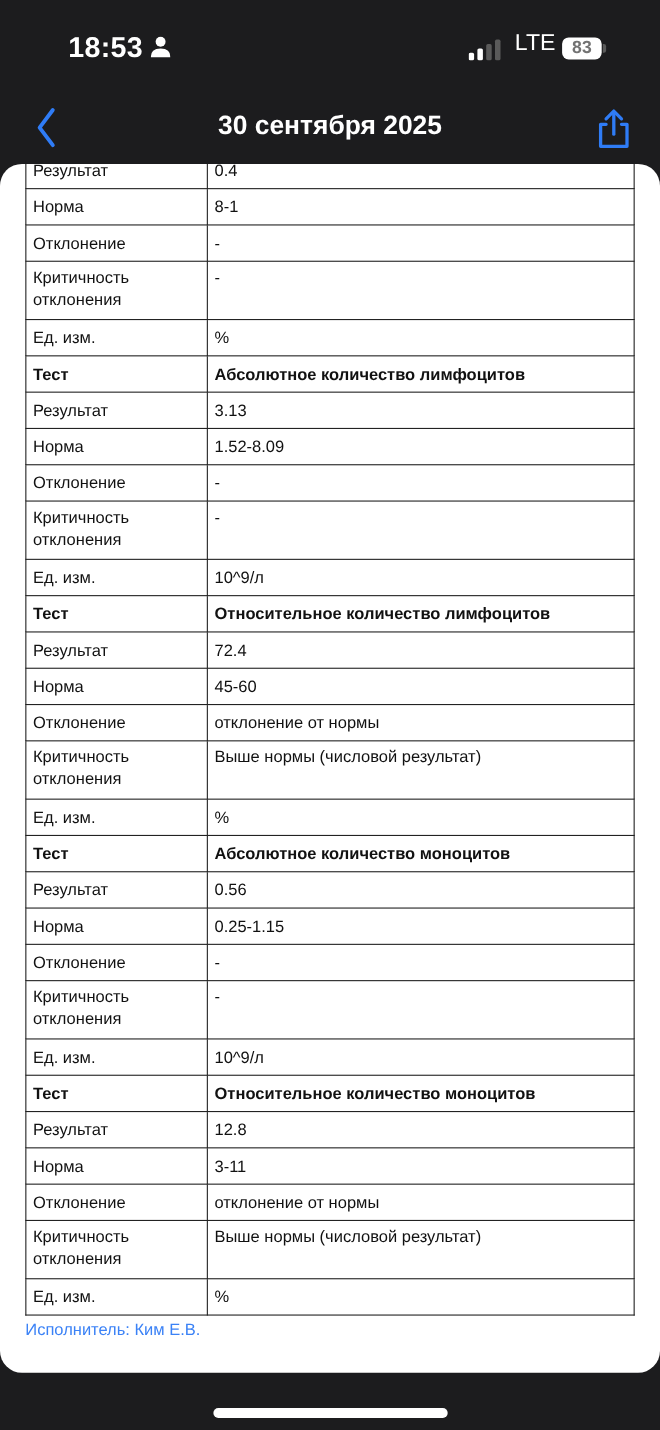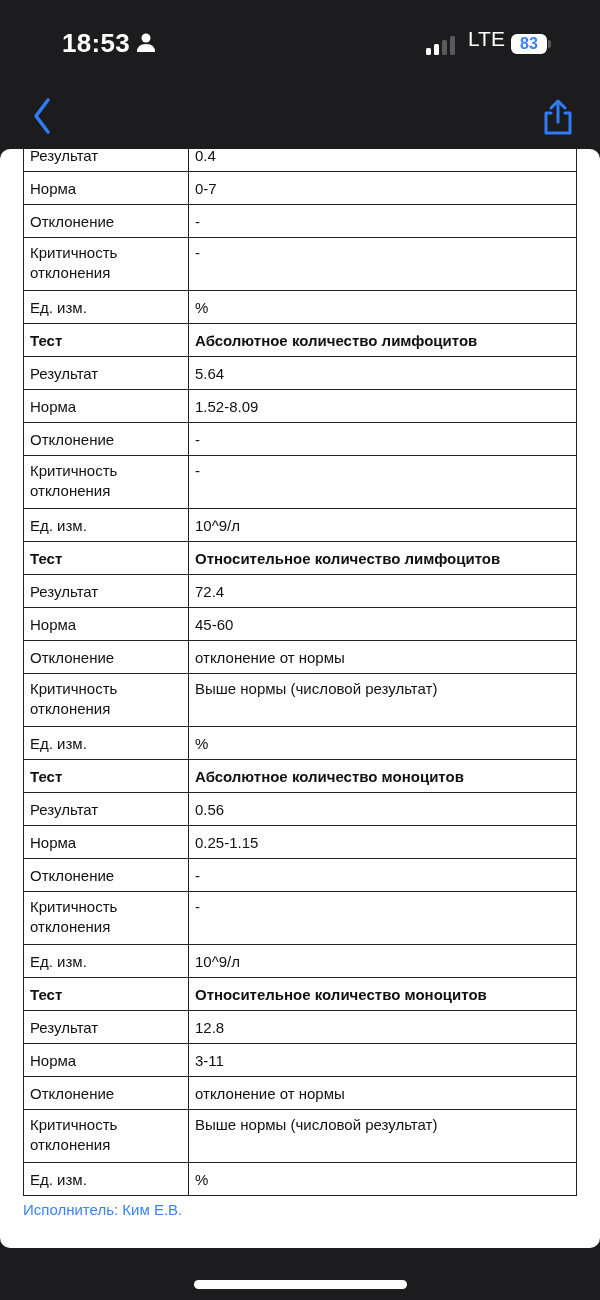--- a/index.html
+++ b/index.html
@@ -21,40 +21,40 @@
       position: absolute; left: 137px; top: 33px; width: 18px; height: 20px;
     }
     .signal-icon { position: absolute; left: 426px; top: 35px; width: 32px; height: 20px; }
     .lte {
       position: absolute; left: 468px; top: 27px; font-size: 21px; font-weight: normal;
       color: #fff;
     }
     .battery {
       position: absolute; left: 511px; top: 34px; width: 36px; height: 20px;
       background: #fff; border-radius: 6px;
-      color: #3b82f6; font-weight: bold; font-size: 16px; text-align: center; line-height: 20px;
+      color: #737373; font-weight: bold; font-size: 16px; text-align: center; line-height: 20px;
     }
     .battery-tip {
       position: absolute; left: 548px; top: 40px; width: 3px; height: 8px;
       background: #5a5a5a; border-radius: 0 2px 2px 0;
     }
     .nav-bar { position: absolute; left: 0; top: 90px; width: 600px; height: 58px; }
     .back-button {
       position: absolute; left: 28px; top: 6px; width: 30px; height: 40px; cursor: pointer;
     }
     .nav-title {
       position: absolute; left: 0; right: 0; top: 11px; text-align: center;
       color: #fff; font-size: 24px; font-weight: bold;
     }
     .share-button {
       position: absolute; left: 540px; top: 6px; width: 36px; height: 40px; cursor: pointer;
     }
     .content {
       position: absolute; left: 0; top: 149px; width: 600px; height: 1099px;
-      background: #fff; border-radius: 10px; overflow: hidden;
+      background: #fff; border-radius: 20px; overflow: hidden;
     }
     table.results {
       position: absolute; left: 23px; top: -11px; width: 554px;
       border-collapse: collapse;
       font-size: 15px; color: #111;
     }
     table.results td {
       border: 1.5px solid #222;
       height: 33px;
       padding: 0 6px;
@@ -94,59 +94,60 @@
   </div>
   <div class="battery-tip"></div>
 </div>
 
 <div class="nav-bar">
   <div class="back-button">
     <svg width="30" height="40" viewBox="0 0 30 40">
       <path d="M20 8 L8 24 L20 40" transform="translate(0,-4)" fill="none" stroke="#2f7cf6" stroke-width="3.5" stroke-linecap="round" stroke-linejoin="round"></path>
     </svg>
   </div>
+  <div class="nav-title">30 сентября 2025</div>
   <div class="share-button">
     <svg width="36" height="40" viewBox="0 0 36 40">
       <path d="M11 17 H6 V37 H30 V17 H25" fill="none" stroke="#2f7cf6" stroke-width="3" stroke-linejoin="round" stroke-linecap="round"></path>
       <path d="M18 26 V6" fill="none" stroke="#2f7cf6" stroke-width="3" stroke-linecap="round"></path>
       <path d="M11 12 L18 5 L25 12" fill="none" stroke="#2f7cf6" stroke-width="3" stroke-linecap="round" stroke-linejoin="round"></path>
     </svg>
   </div>
 </div>
 
 <div class="content">
   <table class="results">
     <tbody id="results-body">
         <tr class="param-row">
           <td class="label">Результат</td>
           <td class="value">0.4</td>
         </tr>
         <tr class="param-row">
           <td class="label">Норма</td>
-          <td class="value">0-7</td>
+          <td class="value">8-1</td>
         </tr>
         <tr class="param-row">
           <td class="label">Отклонение</td>
           <td class="value">-</td>
         </tr>
         <tr class="tall">
           <td class="label">Критичность отклонения</td>
           <td class="value">-</td>
         </tr>
         <tr class="param-row">
           <td class="label">Ед. изм.</td>
           <td class="value">%</td>
         </tr>
         <tr class="test-row">
           <td class="label">Тест</td>
           <td class="value">Абсолютное количество лимфоцитов</td>
         </tr>
         <tr class="param-row">
           <td class="label">Результат</td>
-          <td class="value">5.64</td>
+          <td class="value">3.13</td>
         </tr>
         <tr class="param-row">
           <td class="label">Норма</td>
           <td class="value">1.52-8.09</td>
         </tr>
         <tr class="param-row">
           <td class="label">Отклонение</td>
           <td class="value">-</td>
         </tr>
         <tr class="tall">

